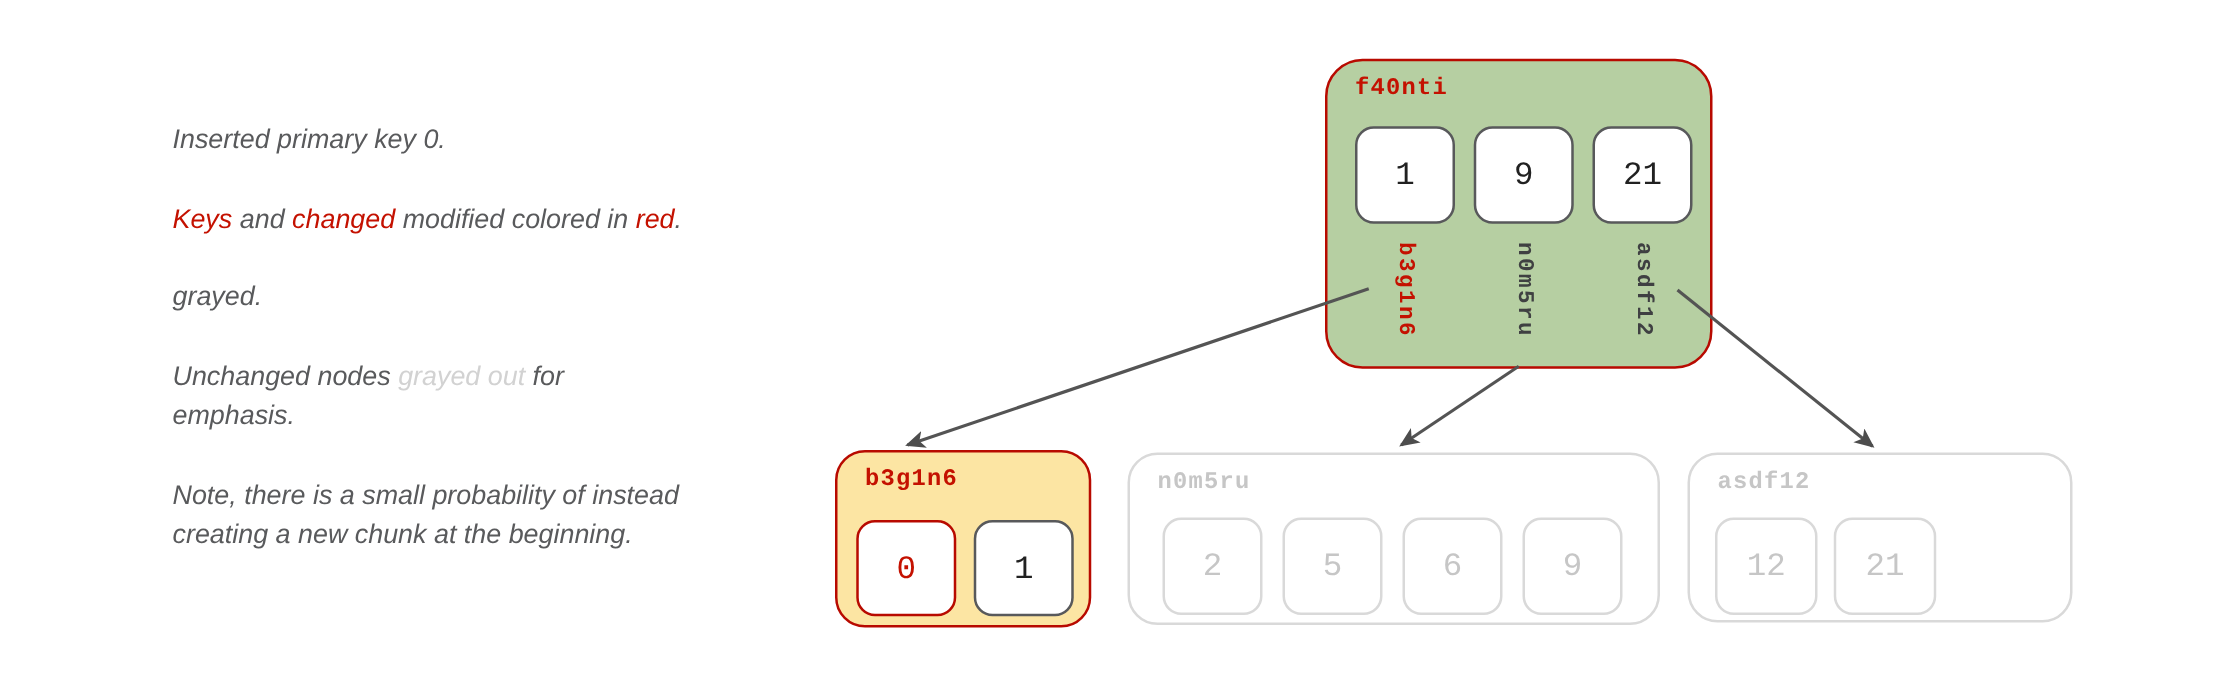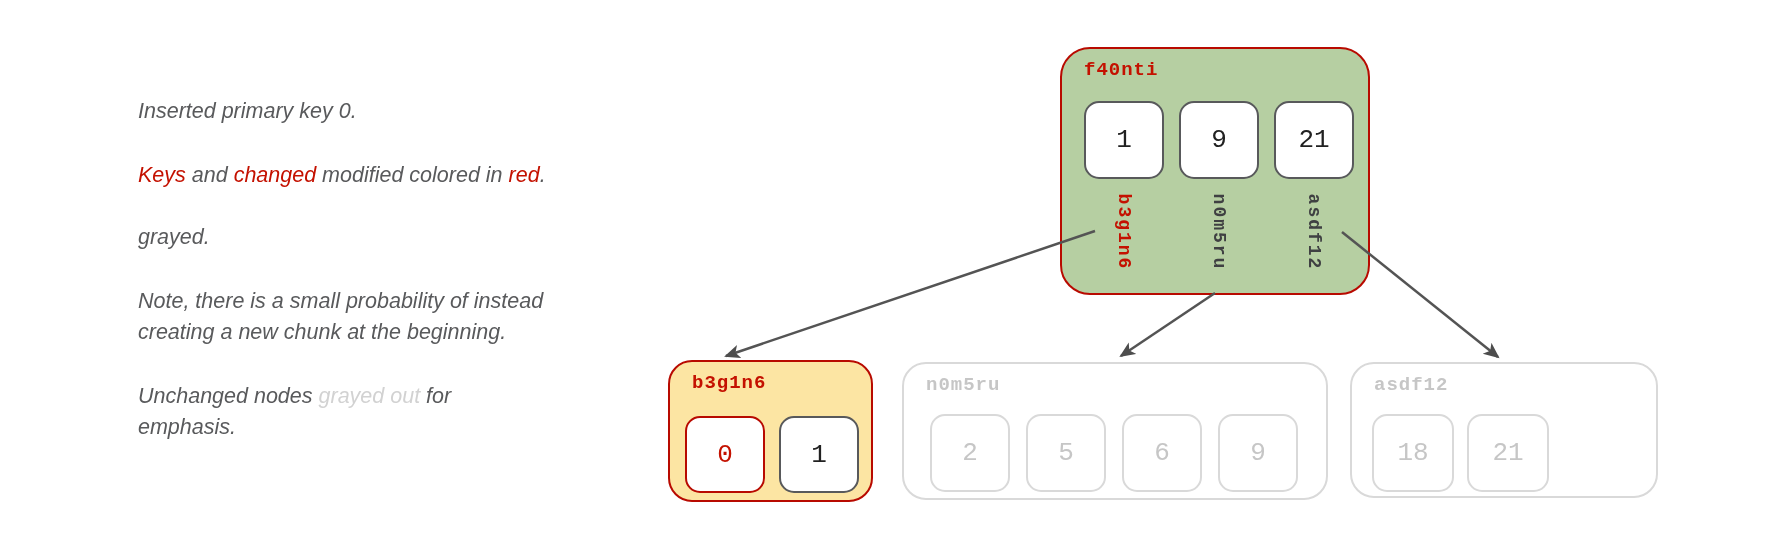--- a/index.html
+++ b/index.html
@@ -91,25 +91,25 @@
 
 <div class="canvas">
 
   <div class="notes">
     <p><span>Inserted primary key 0.</span></p>
 
     <p><span class="red-word">Keys</span><span> and </span><span class="red-word">changed</span><span> modified colored in </span><span class="red-word">red</span><span>.</span><br>
       <br>
       <span>grayed.</span></p>
 
+    <p><span>Unchanged nodes </span><span class="faded-word">grayed out</span><span> for</span><br>
+      <span>emphasis.</span></p>
+
     <p><span>Note, there is a small probability of instead</span><br>
       <span>creating a new chunk at the beginning.</span></p>
-
-    <p><span>Unchanged nodes </span><span class="faded-word">grayed out</span><span> for</span><br>
-      <span>emphasis.</span></p>
   </div>
 
   <div class="node root-node">
     <div class="node-hash hash-red">f40nti</div>
     <div class="keys-row">
       <div class="key">1</div>
       <div class="key">9</div>
       <div class="key">21</div>
     </div>
     <div class="vcol vcol-0">
@@ -137,21 +137,21 @@
       <div class="key key-gray">2</div>
       <div class="key key-gray">5</div>
       <div class="key key-gray">6</div>
       <div class="key key-gray">9</div>
     </div>
   </div>
 
   <div class="node child-gray child-gray-2">
     <div class="node-hash hash-gray">asdf12</div>
     <div class="keys-row">
-      <div class="key key-gray">18</div>
+      <div class="key key-gray">12</div>
       <div class="key key-gray">21</div>
     </div>
   </div>
 
   <svg class="arrows" width="1774" height="548" viewBox="0 0 1774 548">
     <defs>
       <marker id="ah" markerWidth="20" markerHeight="16" refX="14" refY="7" orient="auto" markerUnits="userSpaceOnUse">
         <path d="M0,0 L16,7 L0,14 L4,7 Z" fill="#4d4d4d"></path>
       </marker>
     </defs>

